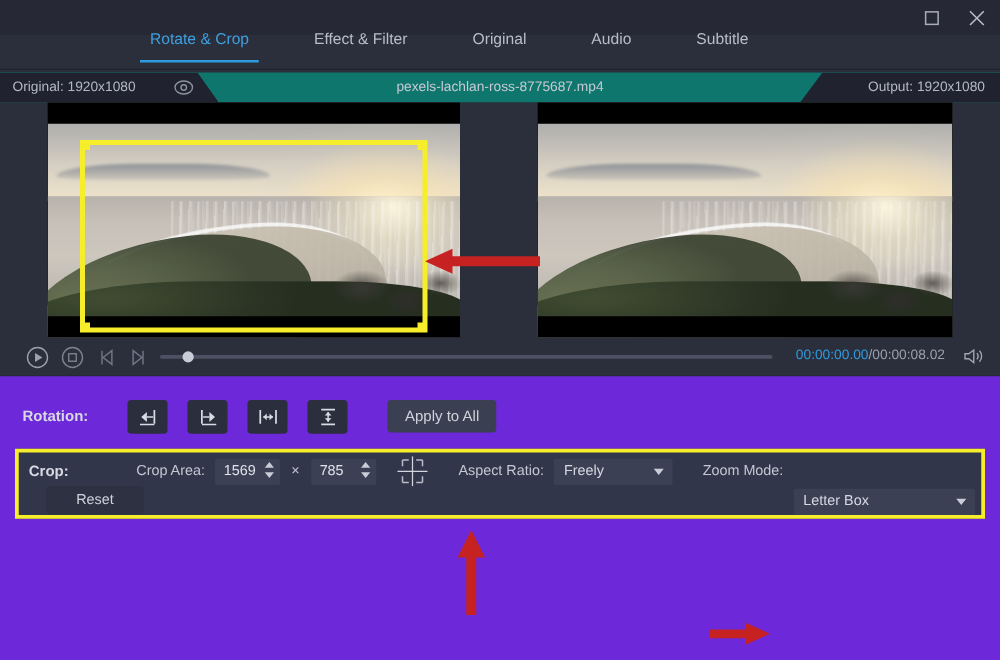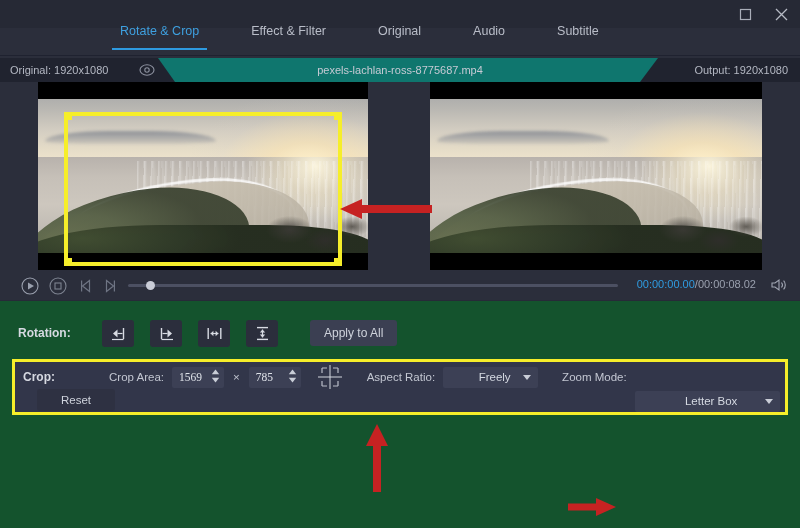--- a/index.html
+++ b/index.html
@@ -222,21 +222,21 @@
   }
   .tc-cur { color: #2f9be0; }
   .tc-sep, .tc-tot { color: #9aa0ae; }
   .vol-icon {
     position: absolute; right: 12px; top: 7px; width: 18px; height: 16px; cursor: pointer;
   }
 
   
   .settings {
     position: absolute; left: 0; top: 300px; width: 800px; height: 228px;
-    background: #14532d;
+    background: #6d28d9;
     border-top: 1px solid #272a38;
     padding-left: 37px;
   }
 
   .row-rotation {
     position: absolute; left: 0; top: 16px; width: 800px; height: 32px;
     display: flex; align-items: center;
   }
   .lbl {
     font-size: 12px; color: #d6d9e1; font-weight: bold;
@@ -275,36 +275,35 @@
   .spin-wrap {
     position: relative;
     width: 52px; height: 21px;
     background: #3c4055; border-radius: 2px;
     margin-left: 8px;
     display: flex; align-items: center;
   }
   .spin-val {
     font-size: 11.5px; color: #dfe2e9; margin-left: 7px;
     background: none; border: none; outline: none; width: 32px;
-    font-family: Liberation Serif, serif;
+    font-family: Liberation Sans, sans-serif;
   }
   .spin-btns {
     position: absolute; right: 4px; top: 2px;
     display: flex; flex-direction: column; gap: 2px; cursor: pointer;
   }
   .times { font-size: 11.5px; color: #c3c7d2; margin: 0 9px; }
   .crosshair-icon { margin-left: 16px; width: 26px; height: 24px; cursor: pointer; }
   .select {
     position: relative;
     height: 21px;
     background: #3c4055; border-radius: 2px;
     margin-left: 8px;
     display: flex; align-items: center;
     cursor: pointer;
-    justify-content: center;
   }
   .select-freely { width: 95px; }
   .select-zoom  { width: 145px; margin-top: 48px; }
   .select-val { font-size: 11.5px; color: #d5d9e2; margin-left: 8px; }
   .caret {
     position: absolute; right: 7px; top: 8px;
     width: 0; height: 0;
     border-left: 4.5px solid transparent;
     border-right: 4.5px solid transparent;
     border-top: 5px solid #c9cdd7;

